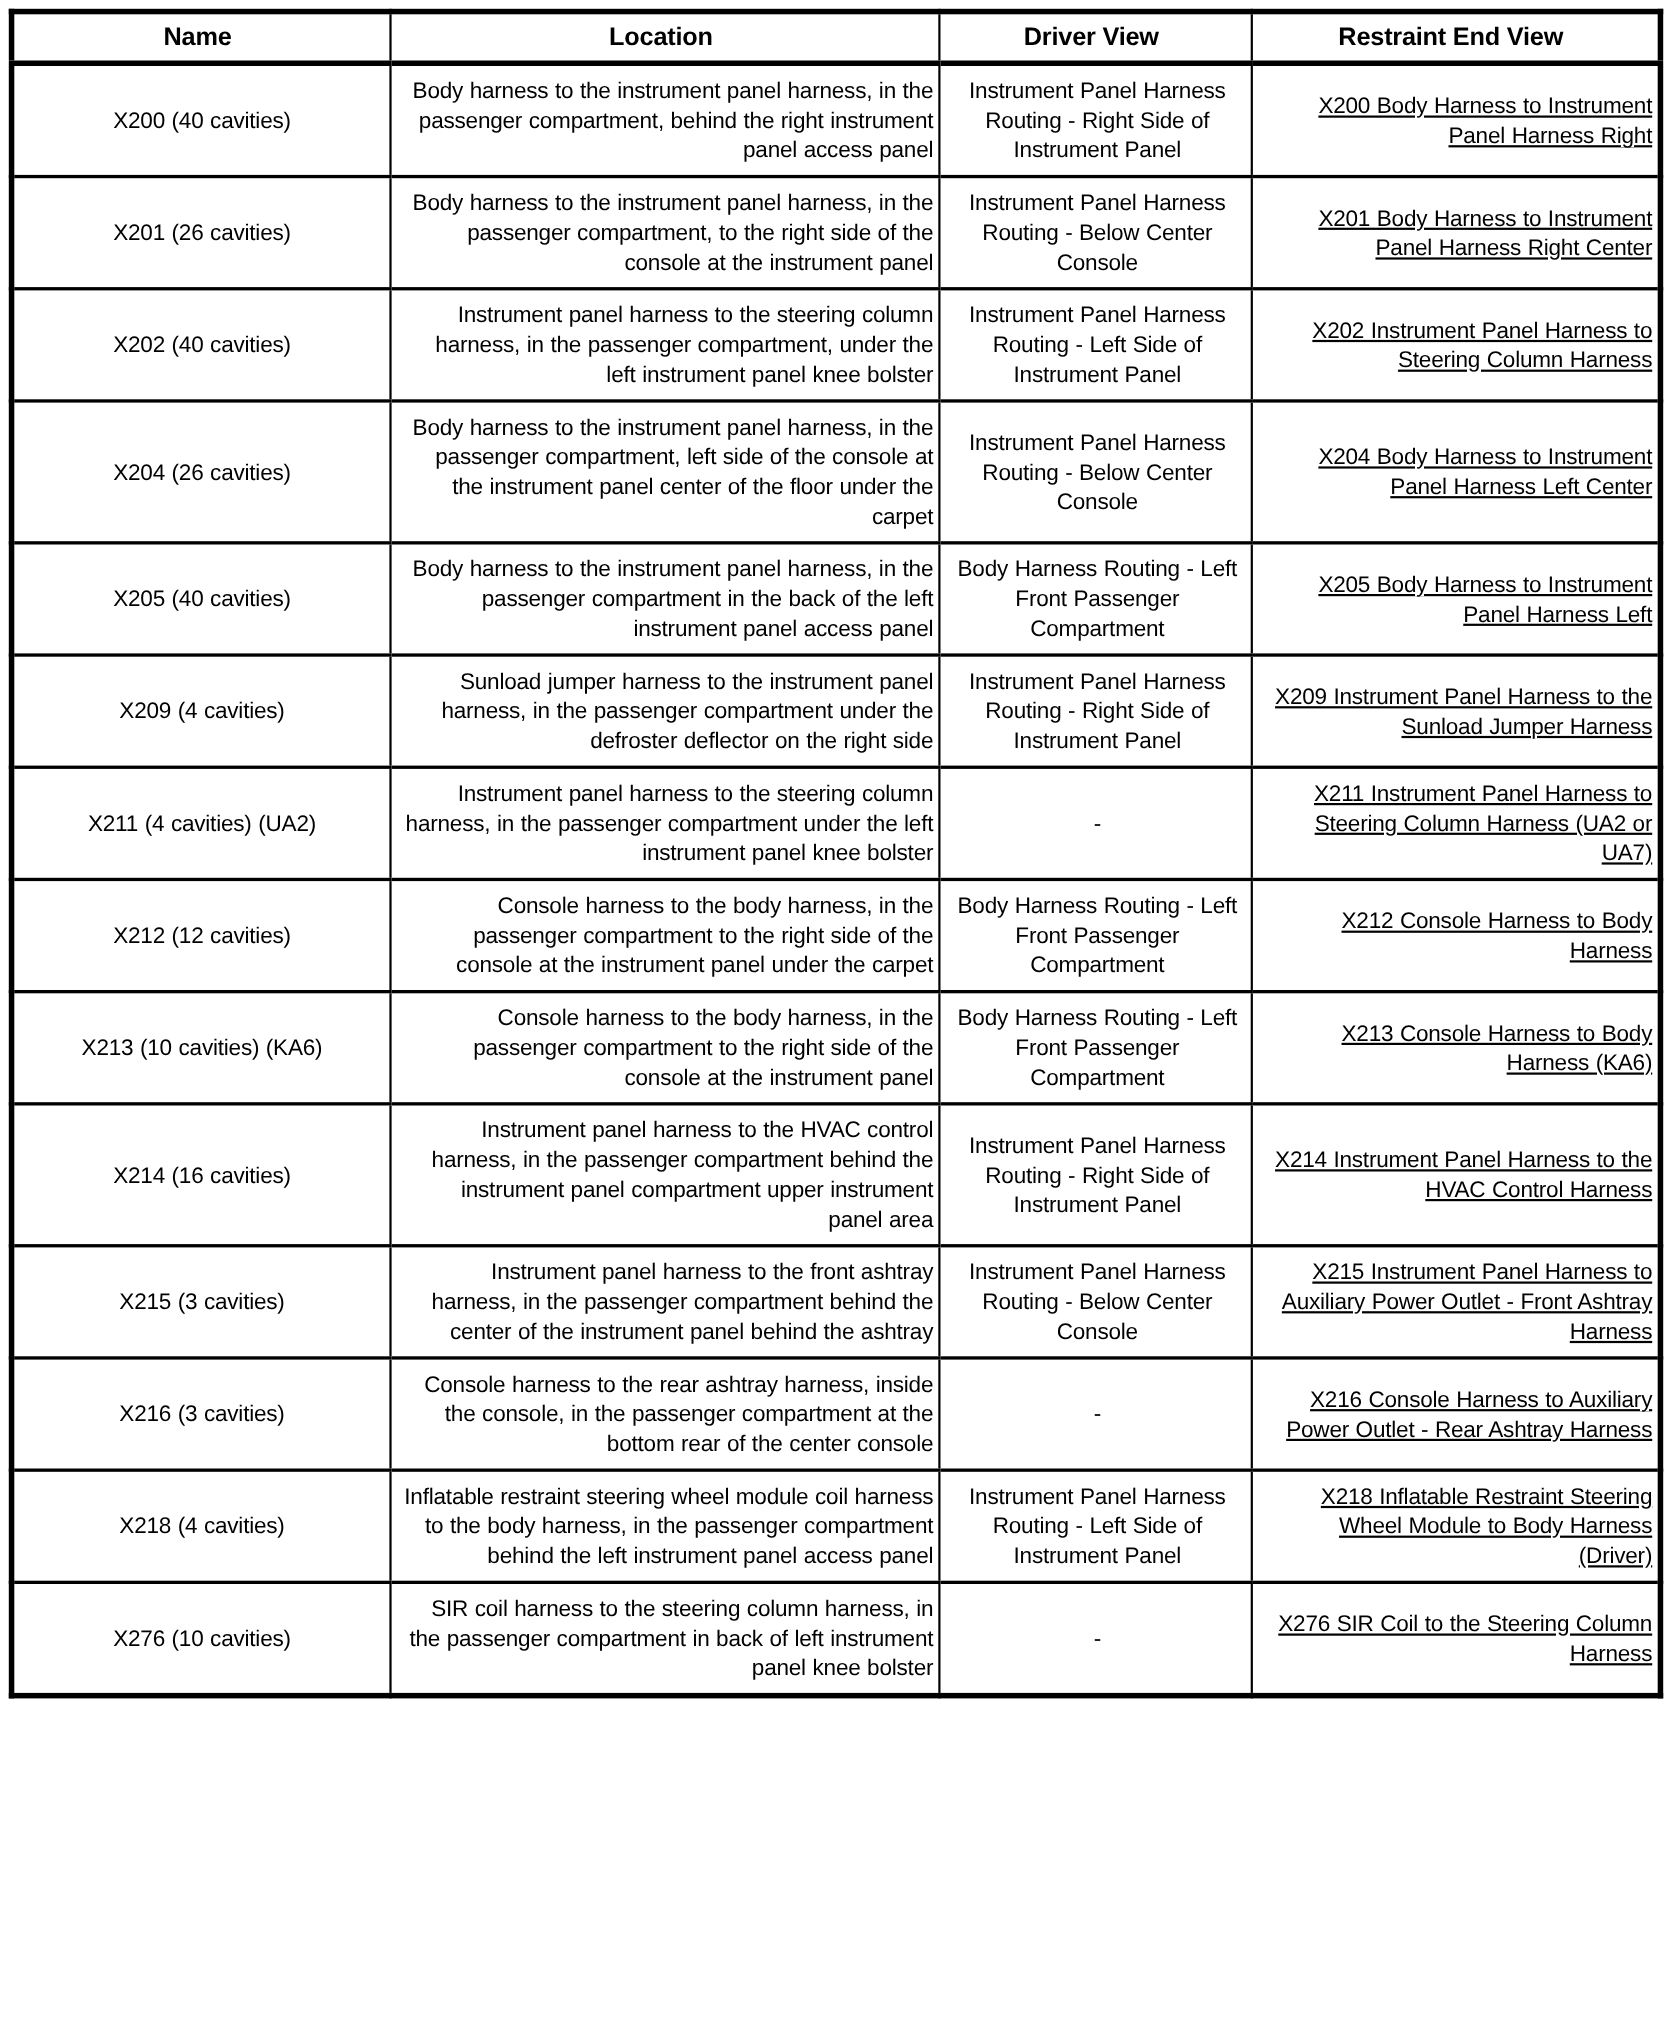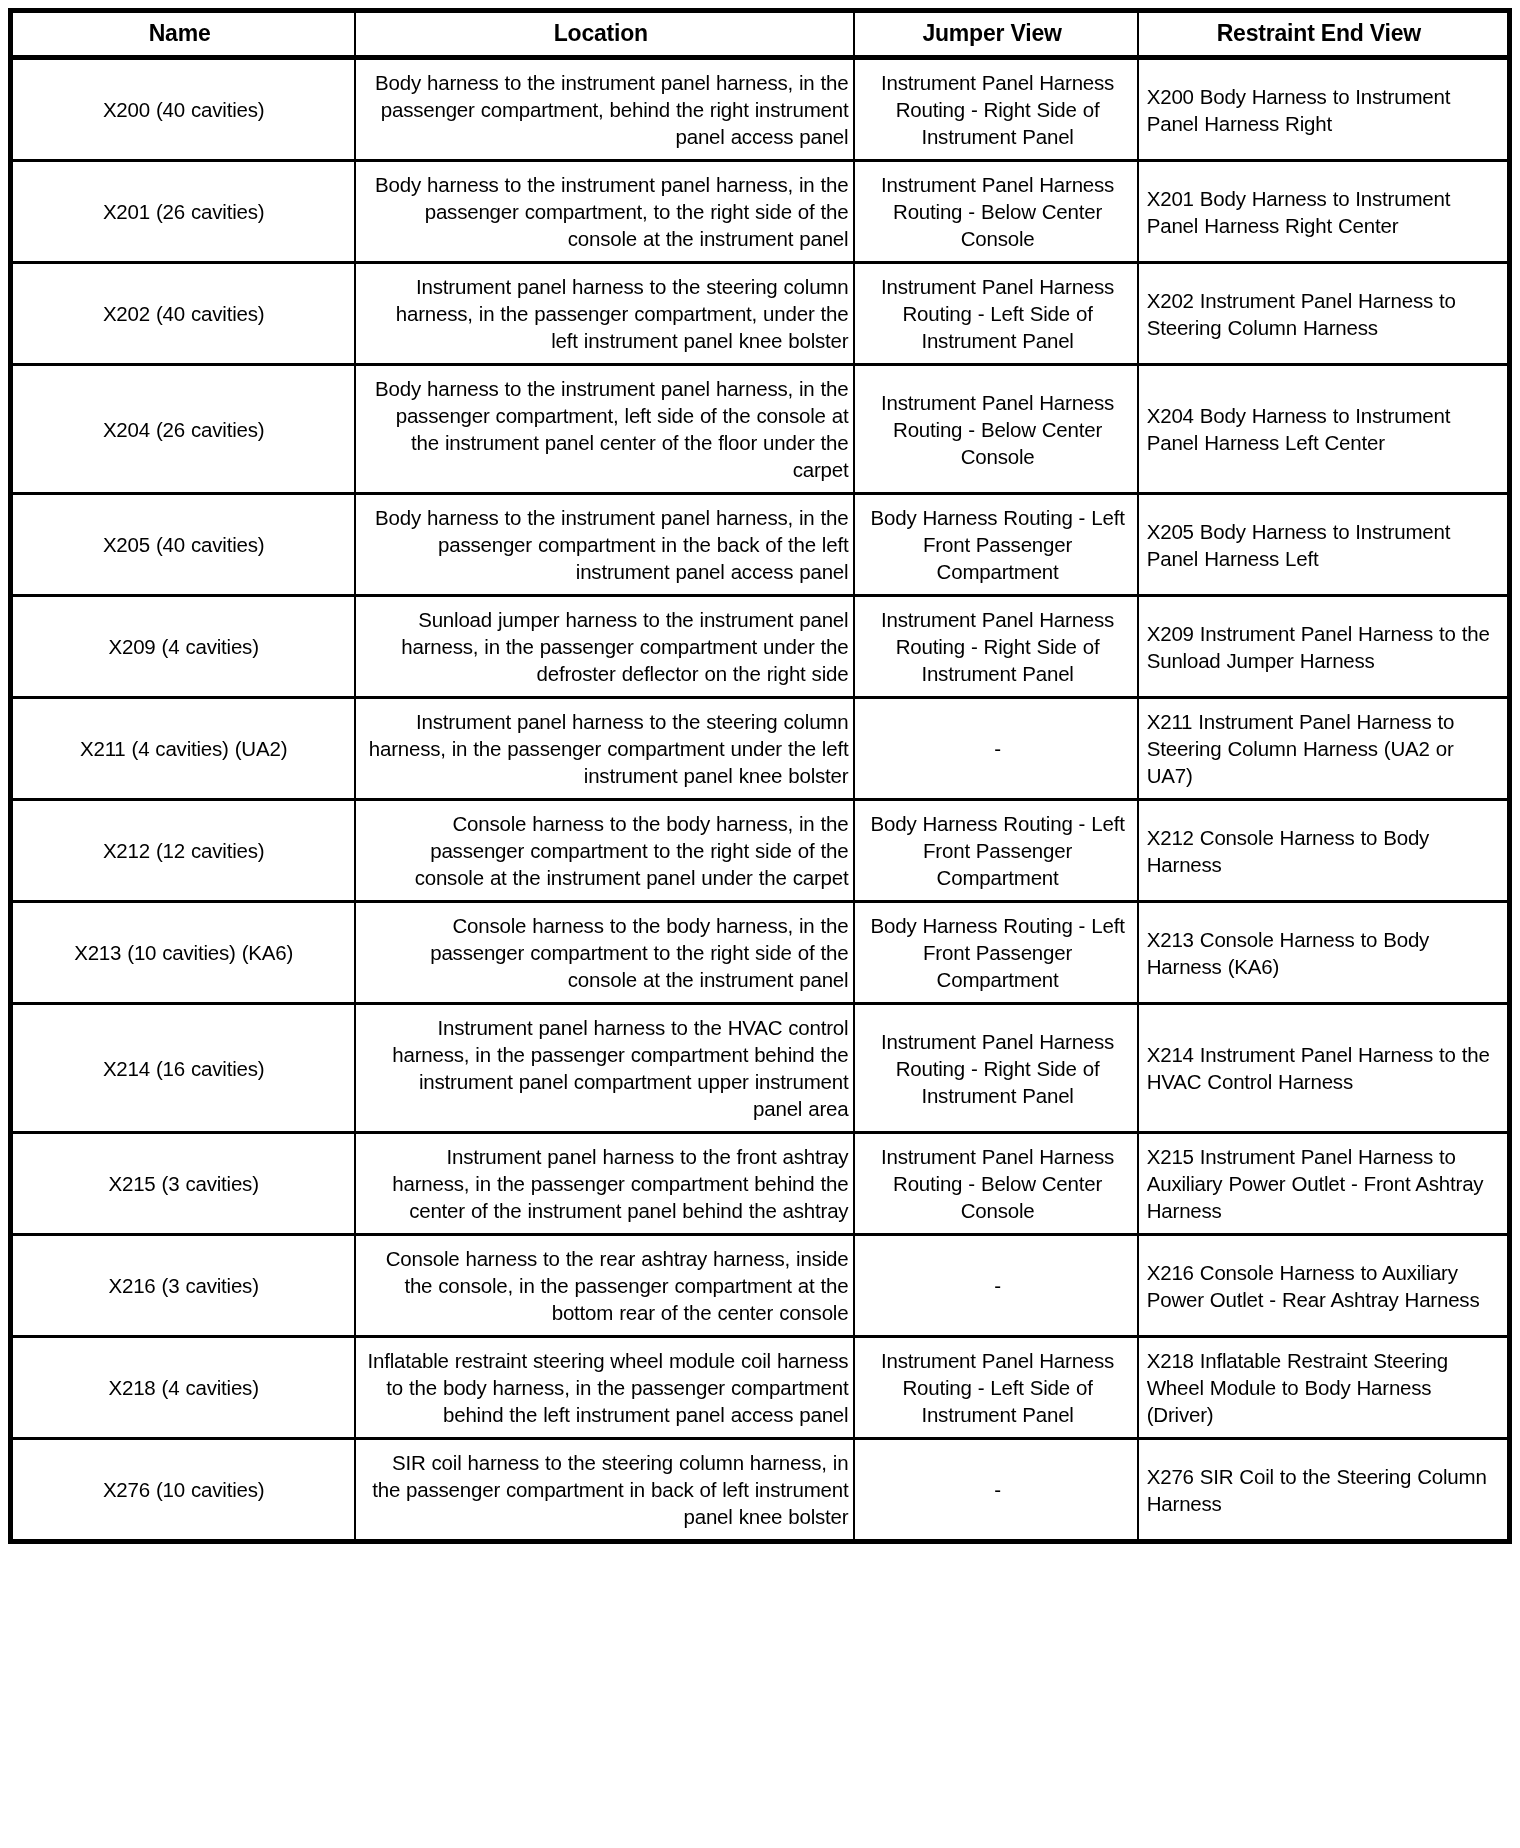--- a/index.html
+++ b/index.html
@@ -52,38 +52,38 @@
     word-spacing: 0.5px;
   }
   td.cell-name {
     text-align: center;
     padding-left: 4px;
     padding-right: 4px;
   }
   td.cell-location { text-align: right; }
   td.cell-locator { text-align: center; }
   td.cell-locator.dash { text-align: center; }
-  td.cell-connector { text-align: left; }
+  td.cell-connector { text-align: right; text-decoration: underline; }
 </style>
 </head>
 <body>
 
 <div class="page">
   <table class="connector-table">
     <colgroup>
       <col class="col-name">
       <col class="col-location">
       <col class="col-locator">
       <col class="col-connector">
     </colgroup>
     <thead>
       <tr>
         <th>Name</th>
         <th>Location</th>
-        <th>Jumper View</th>
+        <th>Driver View</th>
         <th>Restraint End View</th>
       </tr>
     </thead>
     <tbody id="table-body">
         <tr>
           <td class="cell-name">X200 (40 cavities)</td>
           <td class="cell-location">Body harness to the instrument panel harness, in the passenger compartment, behind the right instrument panel access panel</td>
           <td class="cell-locator">Instrument Panel Harness Routing - Right Side of Instrument Panel</td>
           <td class="cell-connector">X200 Body Harness to Instrument Panel Harness Right</td>
         </tr>

